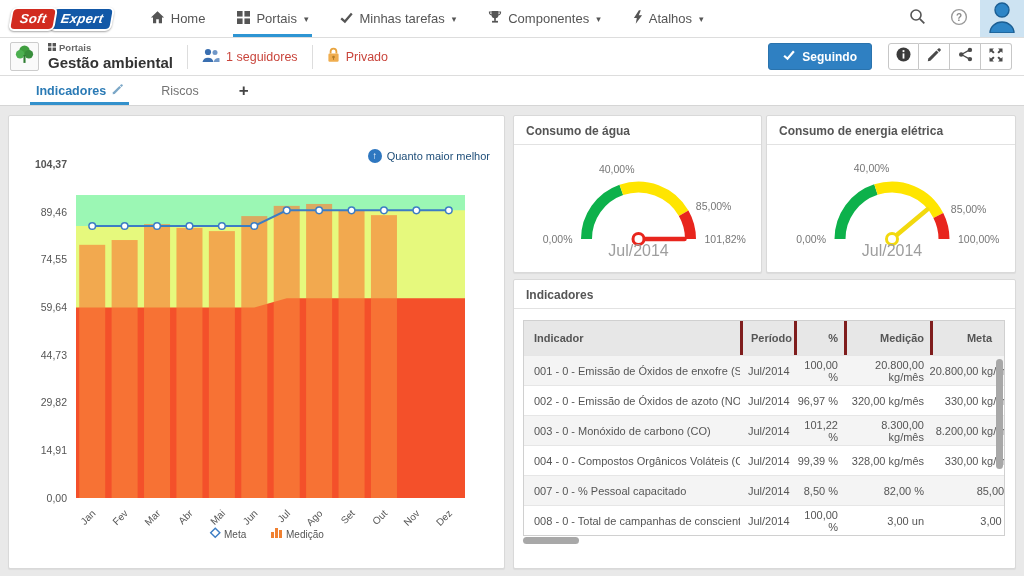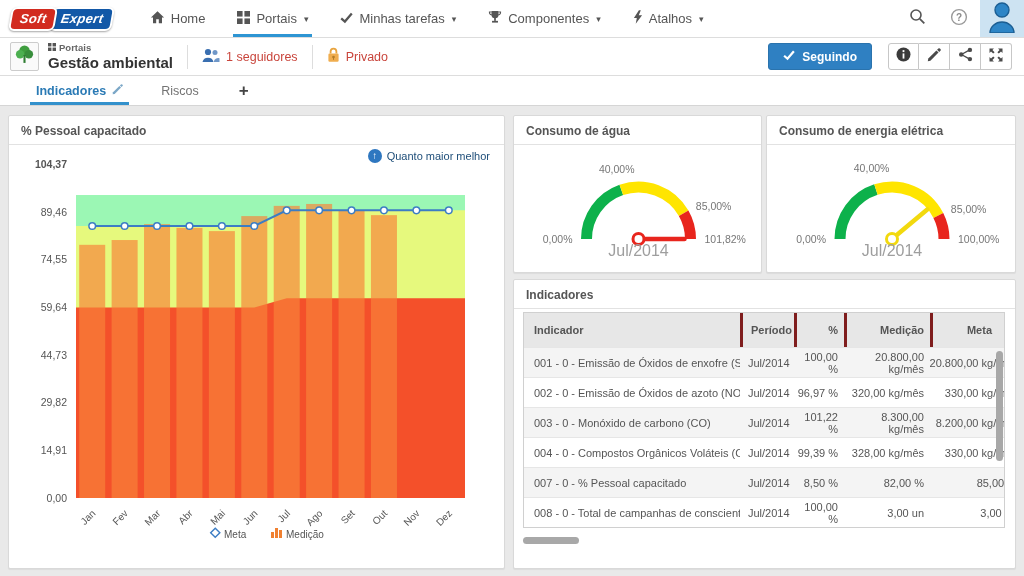--- a/index.html
+++ b/index.html
@@ -49,21 +49,21 @@
   #panel-chart   { left:8px;   top:8px;   width:497px; height:454px; }
   #panel-agua    { left:513px; top:8px;   width:249px; height:158px; }
   #panel-energia { left:766px; top:8px;   width:250px; height:158px; }
   #panel-table   { left:513px; top:172px; width:503px; height:290px; }
   .hint { position:absolute; top:33px; right:14px; display:flex; align-items:center; gap:5px; font-size:11px; color:#1e4e79; }
   .hint-ico { width:14px; height:14px; border-radius:50%; background:#2e77c0; color:#fff; font-size:10px; font-weight:bold;
     display:flex; align-items:center; justify-content:center; line-height:1; }
   .chart-svg { position:absolute; top:26px; left:0; }
   .gauge-svg { position:absolute; top:26px; left:0; }
   
-  .tbl { position:absolute; left:9px; right:10px; top:32px; border:1px solid #d0d0d0; }
+  .tbl { position:absolute; left:9px; right:10px; top:40px; border:1px solid #d0d0d0; }
   .trow { display:grid; grid-template-columns:216px 54px 50px 86px 1fr; height:30px; align-items:center;
     font-size:11px; color:#555; border-top:1px solid #e6e6e6; background:#fff; cursor:pointer; }
   .trow.alt { background:#f4f4f4; }
   .thead { height:34px; background:#e7e7e7; font-weight:bold; border-top:none; cursor:default; }
   .thead > div { height:100%; display:flex; align-items:center; }
   .thead .hd { border-left:3px solid #7f1d1d; }
   .c1 { padding-left:10px; white-space:nowrap; overflow:hidden; }
   .c2 { padding-left:8px; }
   .c3 { text-align:right; padding-right:6px; justify-content:flex-end; }
   .c4 { text-align:right; padding-right:6px; justify-content:flex-end; }
@@ -250,21 +250,20 @@
   </div>
   <div class="tab">
     <span>Riscos</span>
   </div>
   <div class="tab-add">+</div>
 </div>
 
 <div class="content">
 
   <div class="panel" id="panel-chart">
-    <div class="panel-title">% Pessoal capacitado</div>
     <div class="hint">
       <span class="hint-ico">↑</span>
       <span>Quanto maior melhor</span>
     </div>
     <svg class="chart-svg" id="bar-chart" width="495" height="426">
         <rect x="67" y="53.02225999999996" width="389" height="302.97774000000004" fill="#9bf7b4"></rect>
         <polygon points="67,83.99047999999999 83.20833333333333,83.99047999999999 115.625,83.99047999999999 148.04166666666666,83.99047999999999 180.45833333333331,83.99047999999999 212.875,83.99047999999999 245.29166666666666,83.99047999999999 277.7083333333333,68.34674000000001 310.125,68.34674000000001 342.54166666666663,68.34674000000001 374.9583333333333,68.34674000000001 407.375,68.34674000000001 439.79166666666663,68.34674000000001 456,68.34674000000001 456,356 67,356" fill="#e6f97d"></polygon>
         <polygon points="67,165.593336 83.20833333333333,165.593336 115.625,165.593336 148.04166666666666,165.593336 180.45833333333331,165.593336 212.875,165.593336 245.29166666666666,165.593336 277.7083333333333,156.14324 310.125,156.14324 342.54166666666663,156.14324 374.9583333333333,156.14324 407.375,156.14324 439.79166666666663,156.14324 456,156.14324 456,356 67,356" fill="#f4502a"></polygon>
         <rect x="70.2" y="102.82682" width="26.016666666666666" height="253.17318" fill="rgba(247,131,57,0.68)"></rect>
         <rect x="102.61666666666666" y="98.03791999999999" width="26.016666666666666" height="257.96208" fill="rgba(247,131,57,0.68)"></rect>

